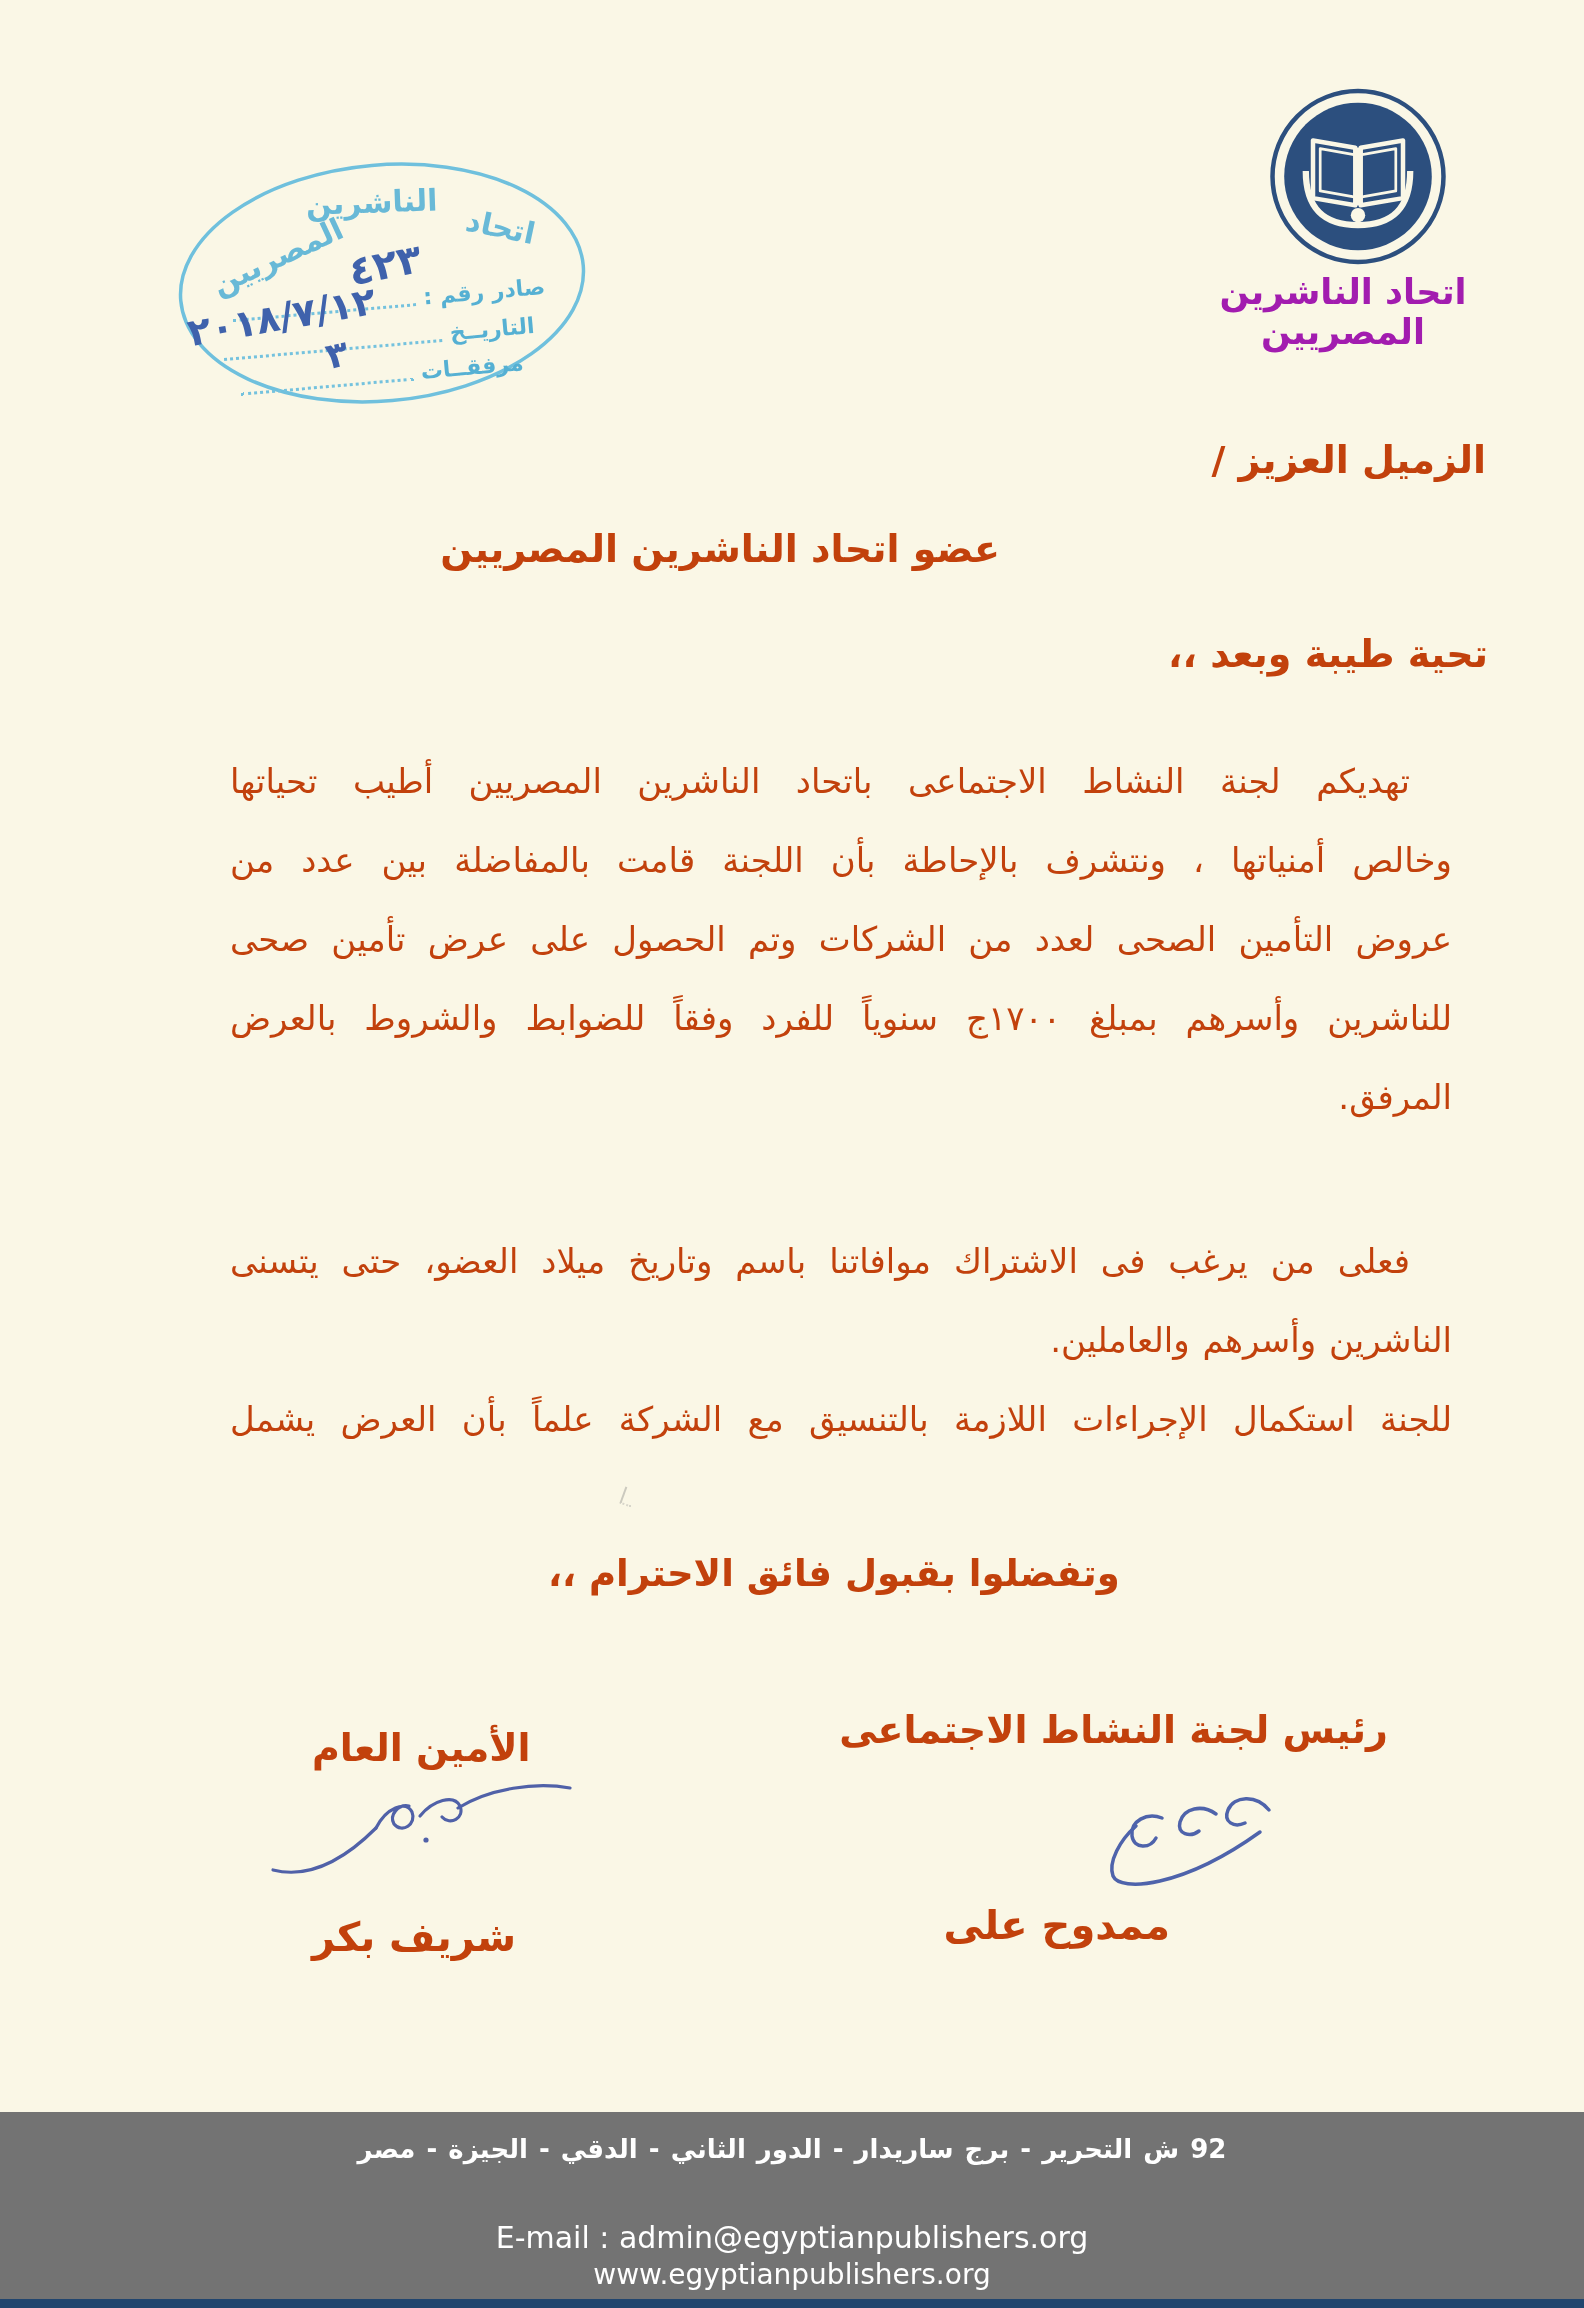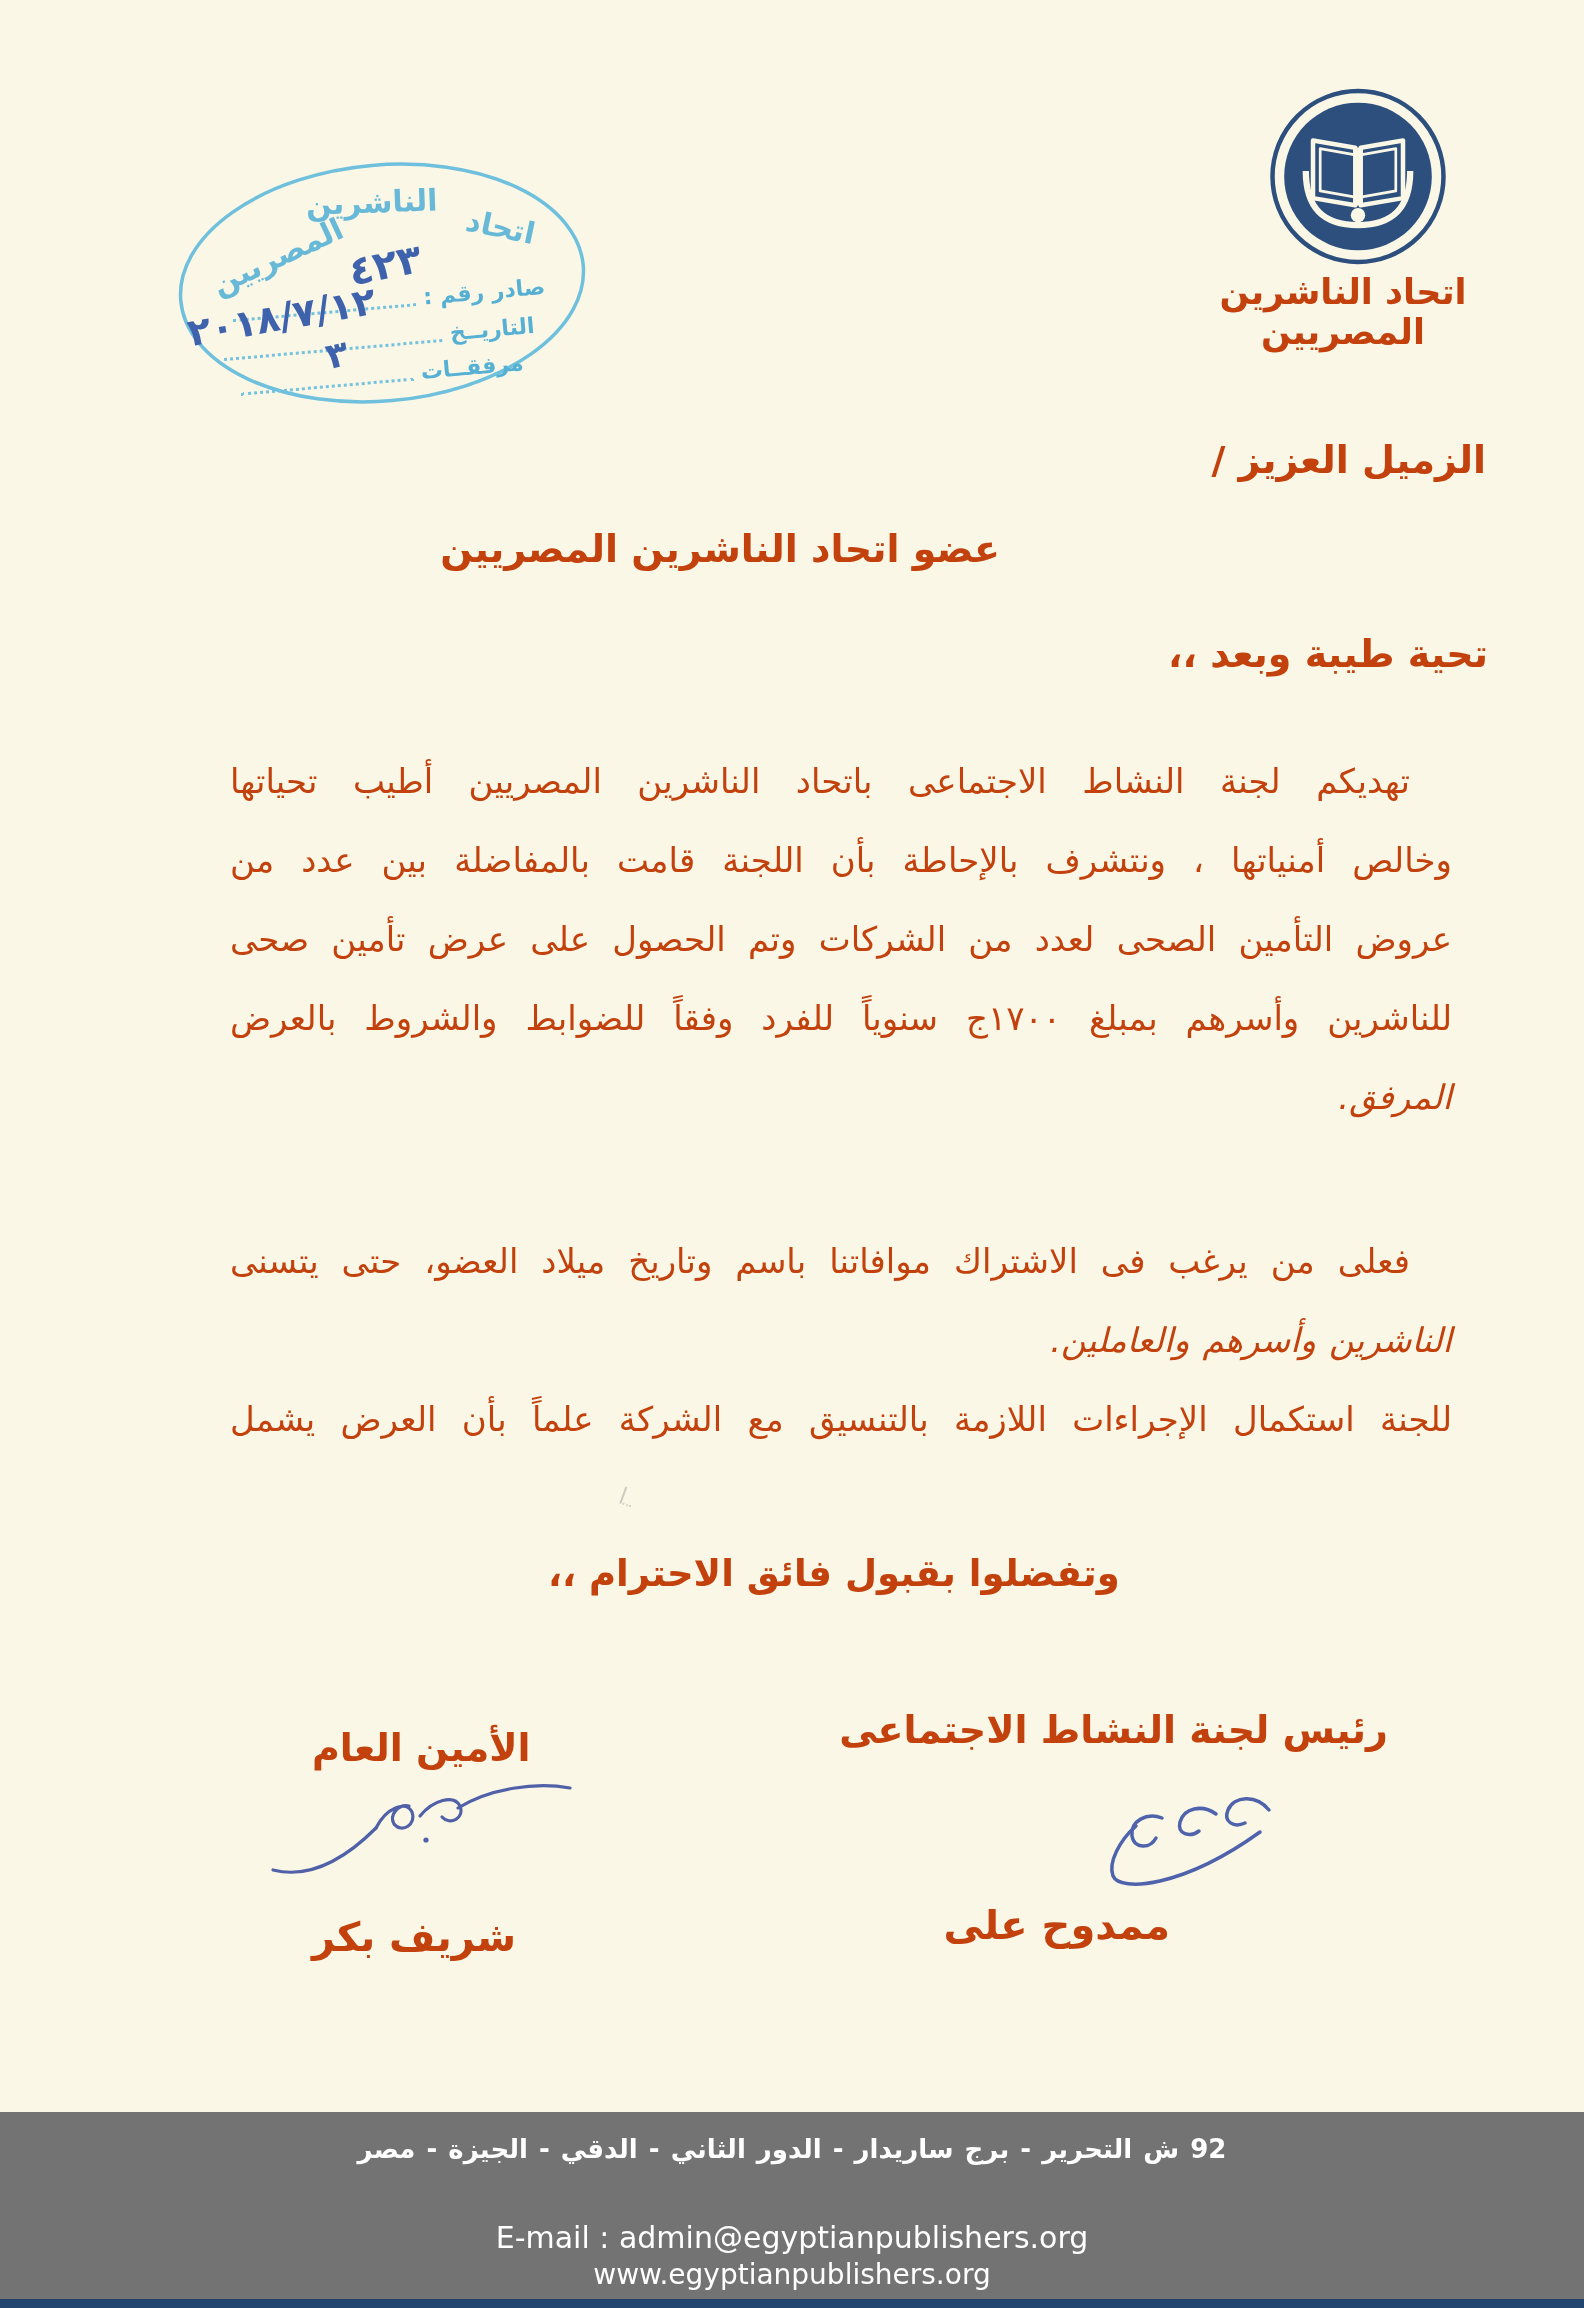--- a/index.html
+++ b/index.html
@@ -3,21 +3,21 @@
 <meta charset="utf-8">
 <style>
   html,body{margin:0;padding:0;}
   body{width:1584px;height:2308px;background:#e9e6d8;font-family:"DejaVu Sans",sans-serif;}
   .page{position:relative;width:1584px;height:2308px;background:#faf7e6;overflow:hidden;}
 
   
   .logo-block{position:absolute;top:84px;right:136px;width:180px;height:185px;}
   .logo-svg{width:180px;height:185px;display:block;}
   .logo-title{position:absolute;top:272px;right:76px;width:330px;text-align:center;
-    font-size:35px;font-weight:bold;color:#c2410c;direction:rtl;letter-spacing:0;}
+    font-size:35px;font-weight:bold;color:#a21caf;direction:rtl;letter-spacing:0;}
 
   
   .stamp{position:absolute;left:172px;top:158px;width:420px;height:250px;
     transform:rotate(-5deg);color:#66bcdb;}
   .stamp-ellipse{position:absolute;inset:0;}
   .stamp-word{position:absolute;font-weight:bold;font-size:30px;color:#5cb4d6;
     opacity:.92;white-space:nowrap;}
   .stamp-word.w1{right:52px;top:62px;transform:rotate(17deg);}
   .stamp-word.w2{right:148px;top:26px;transform:rotate(3deg);}
   .stamp-word.w3{left:38px;top:72px;transform:rotate(-20deg);}
@@ -35,21 +35,21 @@
   
   .ar{direction:rtl;color:#c2410c;}
   .salu1{position:absolute;top:438px;right:98px;font-size:38px;font-weight:bold;}
   .salu2{position:absolute;top:527px;right:584px;font-size:38px;font-weight:bold;}
   .greet{position:absolute;top:632px;right:96px;font-size:38px;font-weight:bold;}
   .bodyblock{position:absolute;left:230px;right:132px;}
   .p1{top:742px;} .p2{top:1222px;}
   .bline{font-size:34px;line-height:79px;text-align:justify;text-align-last:justify;
     word-spacing:2px;}
   .bline.first{text-indent:42px;}
-  .bline.last{text-align:center;text-align-last:right;font-style:italic;}
+  .bline.last{text-align:center;text-align-last:right;}
   .smudge{position:absolute;left:622px;top:1488px;width:10px;height:16px;opacity:.35;
     border-left:2px solid #777;transform:rotate(20deg);border-bottom:2px dotted #999;}
   .closing{position:absolute;top:1552px;left:548px;font-size:37px;font-weight:bold;}
 
   
   .sig-title{position:absolute;font-size:38px;font-weight:bold;white-space:nowrap;}
   .sig-title.right{top:1708px;right:196px;}
   .sig-title.left{top:1726px;left:312px;}
   .sig-name{position:absolute;font-size:40px;font-weight:bold;white-space:nowrap;}
   .sig-name.right{top:1902px;right:414px;}

